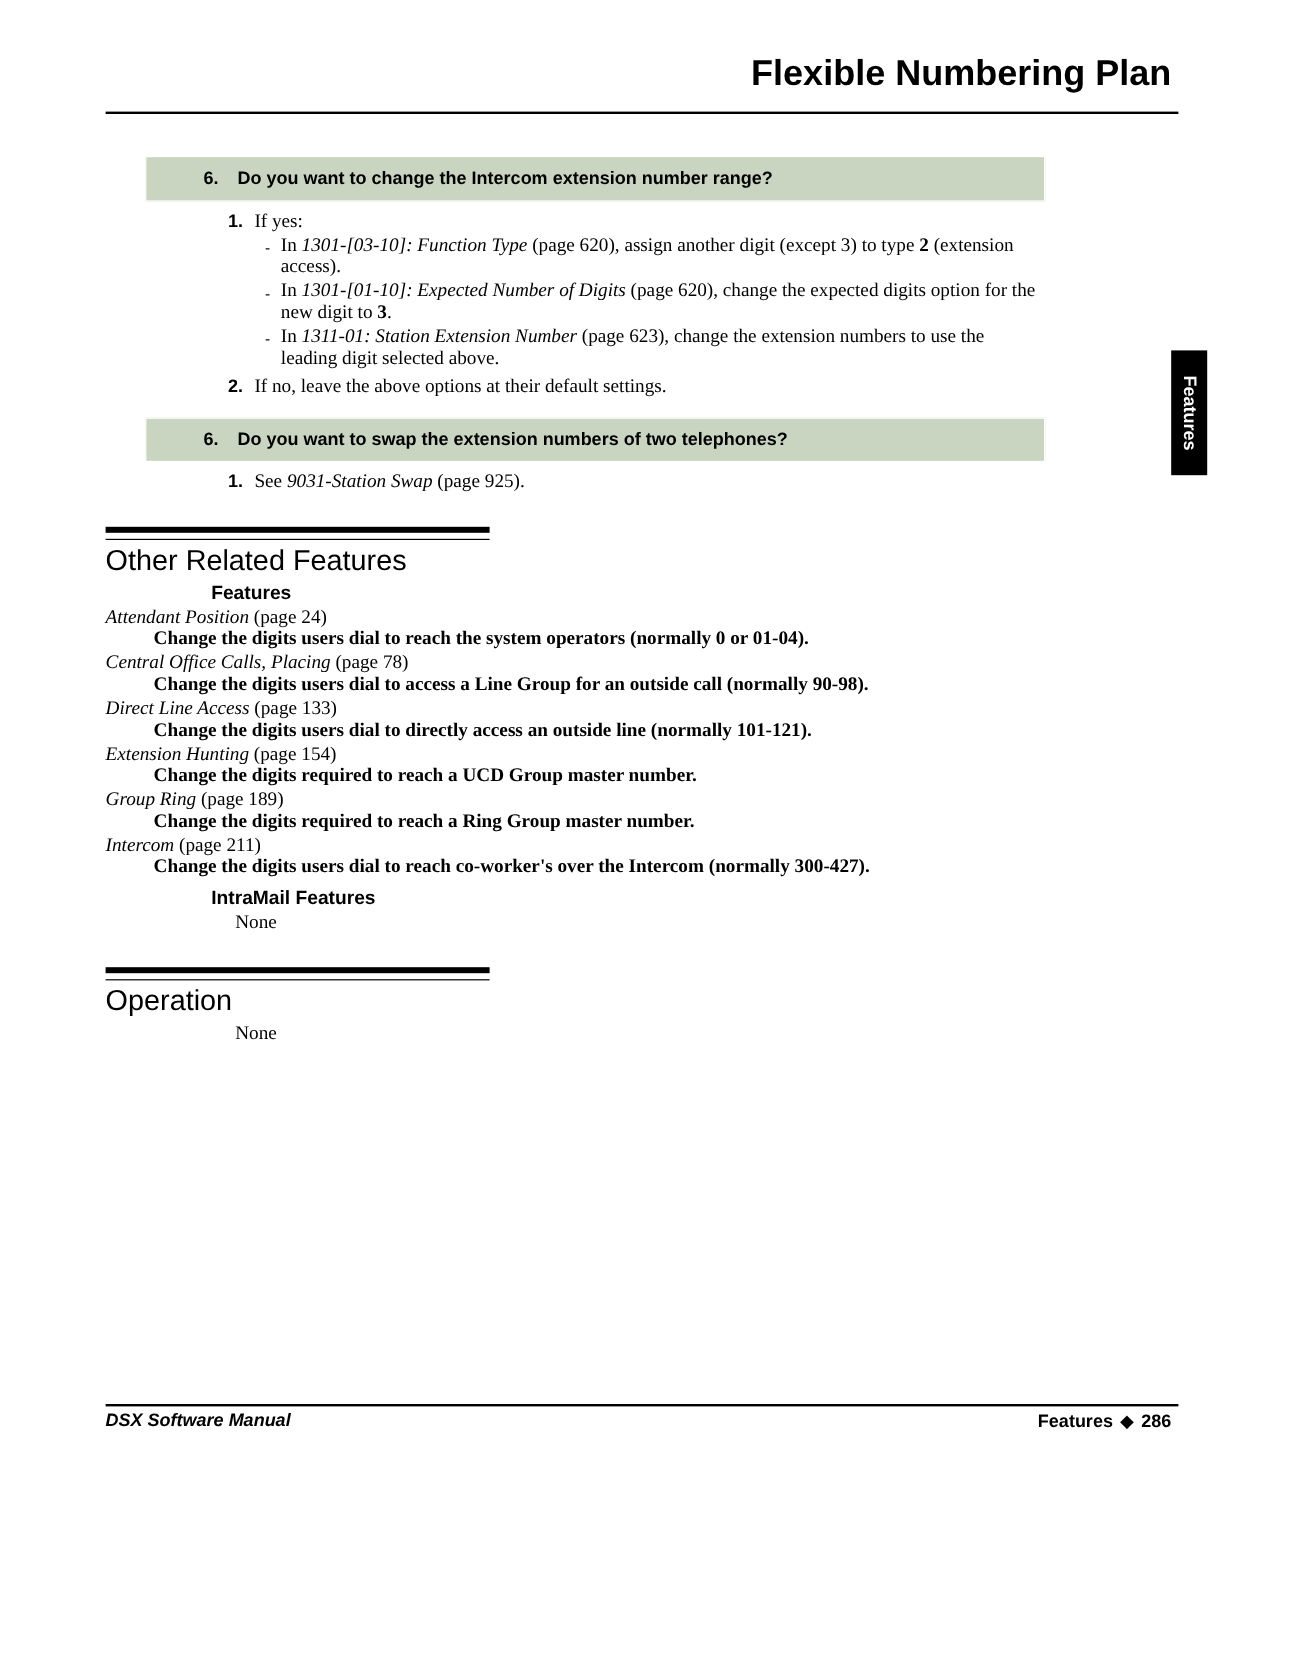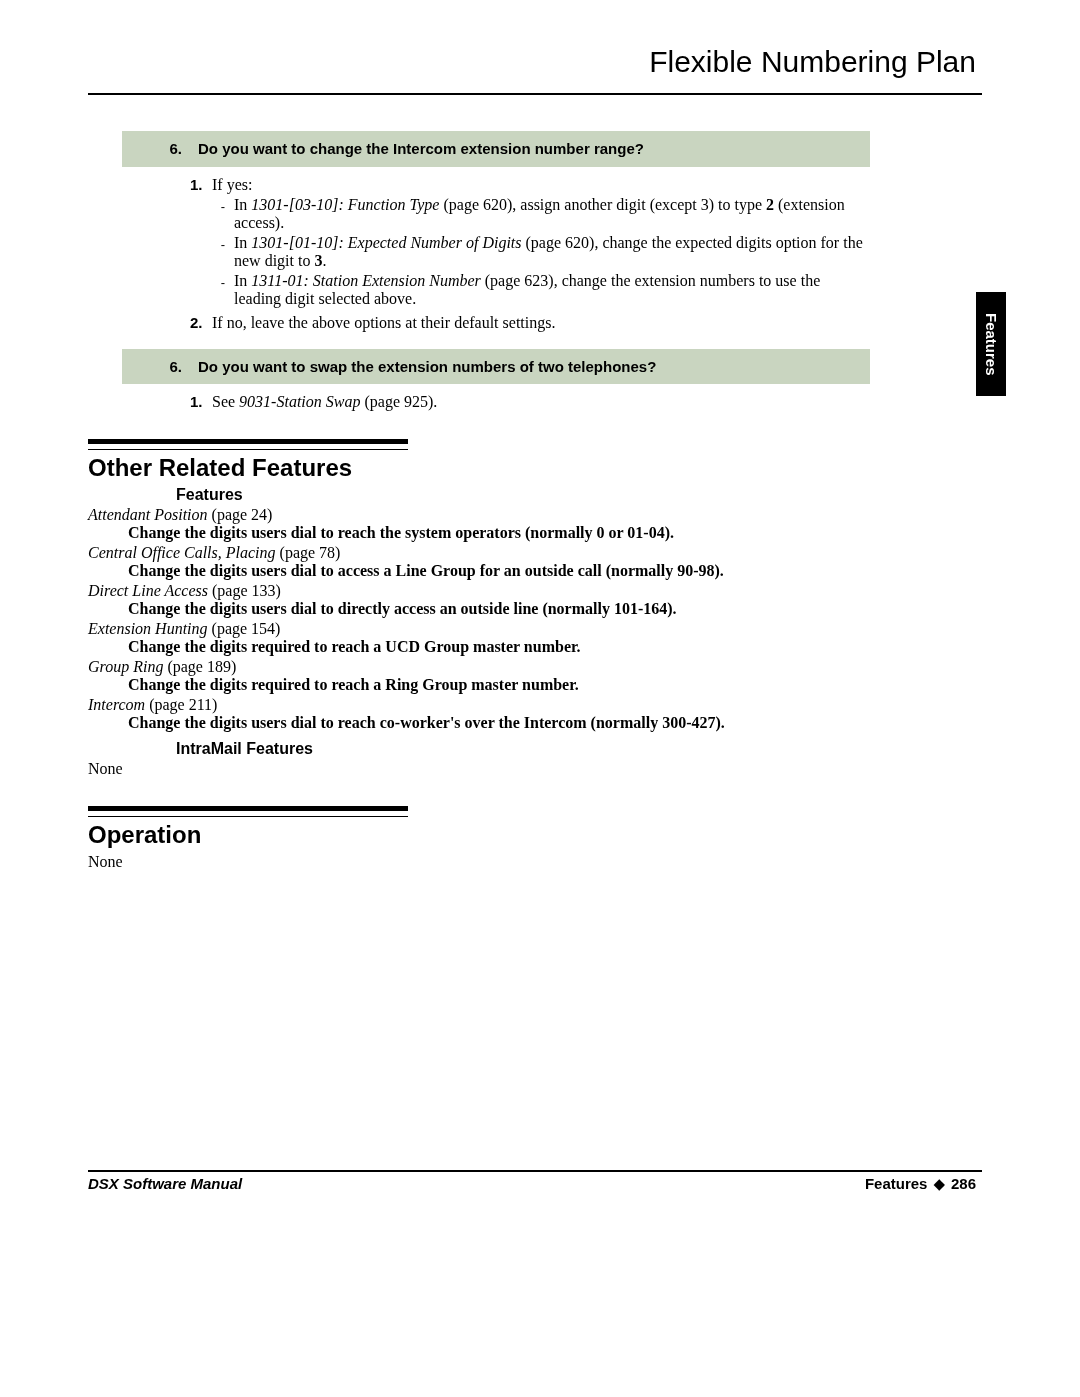--- a/index.html
+++ b/index.html
@@ -25,21 +25,21 @@
   .header {
     border-bottom: 2.5px solid #000;
     height: 48px;
     position: relative;
   }
   .header-title {
     position: absolute;
     right: 6px;
     top: 0;
     font-family: Arial, Helvetica, sans-serif;
-    font-weight: 400;
+    font-weight: 700;
     font-size: 30px;
   }
   
   .side-tab {
     position: absolute;
     left: 888px; 
     top: 247px;
     width: 30px;
     height: 104px;
     background: #000;
@@ -127,21 +127,21 @@
   }
   .sect-rule {
     width: 320px;
     border-top: 5px solid #000;
     border-bottom: 1px solid #000;
     height: 5px;
     box-sizing: content-box;
   }
   .sect-title {
     font-family: Arial, Helvetica, sans-serif;
-    font-weight: 700;
+    font-weight: 400;
     font-size: 24px;
     margin: 4px 0 4px 0;
   }
   .subhead {
     font-family: Arial, Helvetica, sans-serif;
     font-weight: 700;
     font-size: 16px;
     color: #000;
     margin-left: 88px;
     margin-top: 4px;
@@ -152,20 +152,21 @@
   }
   .feat-item {
     margin-top: 2px;
   }
   .feat-title { font-style: italic; }
   .feat-desc {
     margin-left: 40px;
     font-weight: bold;
   }
   .none-line {
+    margin-left: 108px;
     font-size: 16px;
     margin-top: 2px;
   }
   
   .footer {
     position: absolute;
     left: 88px;
     width: 894px;
     top: 1175px;
     font-family: Arial, Helvetica, sans-serif;
@@ -264,21 +265,21 @@
         <div class="feat-item">
           <span class="feat-title">Attendant Position</span><span> (page 24)</span>
           <div class="feat-desc">Change the digits users dial to reach the system operators (normally 0 or 01-04).</div>
         </div>
         <div class="feat-item">
           <span class="feat-title">Central Office Calls, Placing</span><span> (page 78)</span>
           <div class="feat-desc">Change the digits users dial to access a Line Group for an outside call (normally 90-98).</div>
         </div>
         <div class="feat-item">
           <span class="feat-title">Direct Line Access</span><span> (page 133)</span>
-          <div class="feat-desc">Change the digits users dial to directly access an outside line (normally 101-164).</div>
+          <div class="feat-desc">Change the digits users dial to directly access an outside line (normally 101-121).</div>
         </div>
         <div class="feat-item">
           <span class="feat-title">Extension Hunting</span><span> (page 154)</span>
           <div class="feat-desc">Change the digits required to reach a UCD Group master number.</div>
         </div>
         <div class="feat-item">
           <span class="feat-title">Group Ring</span><span> (page 189)</span>
           <div class="feat-desc">Change the digits required to reach a Ring Group master number.</div>
         </div>
         <div class="feat-item">

